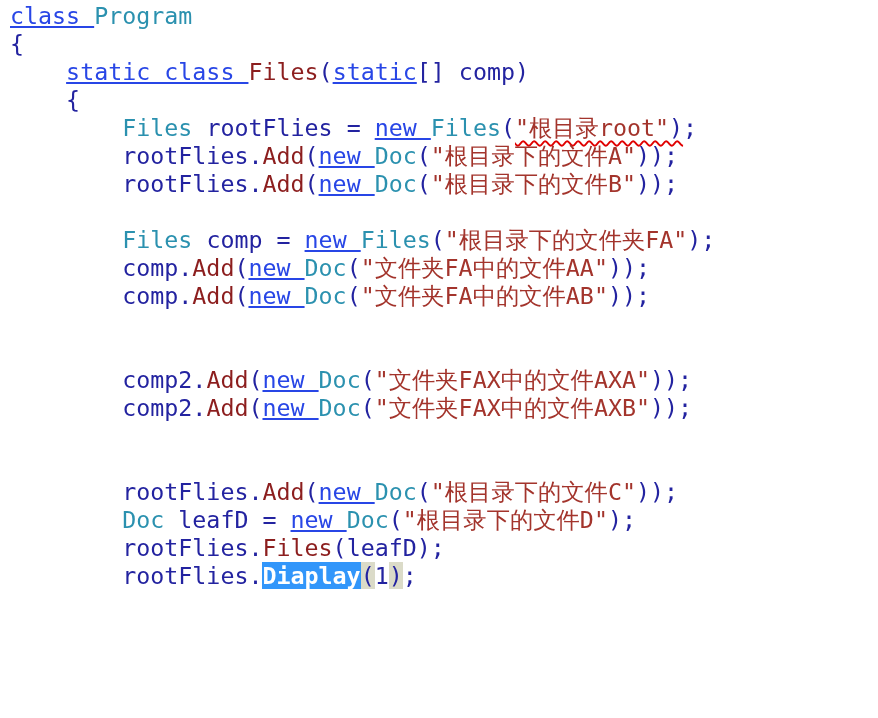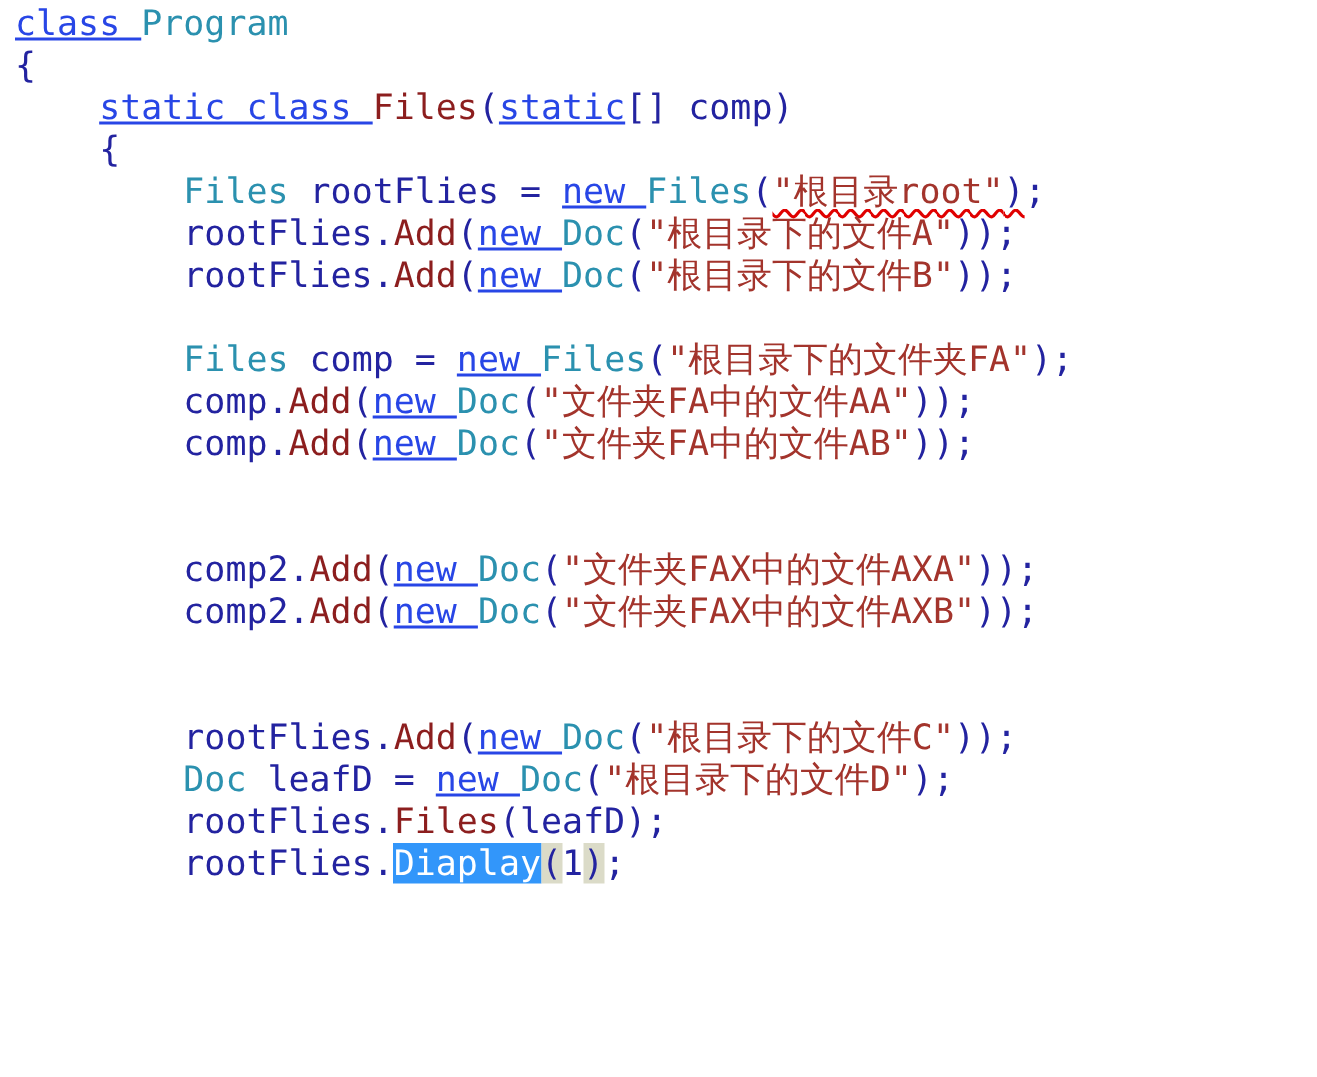--- a/index.html
+++ b/index.html
@@ -23,21 +23,21 @@
   .st{color:var(--st,#a3342c);}
   .id{color:var(--id,#2323a0);}
   .sq{
     text-decoration-line:underline;
     text-decoration-style:wavy;
     text-decoration-color:var(--sqc,#e00000);
     text-decoration-thickness:1.5px;
     text-underline-offset:4px;
     text-decoration-skip-ink:none;
   }
-  .sel{background:var(--selbg,#3296fa);color:#ffffff;}
+  .sel{background:var(--selbg,#3296fa);color:#ffffff;font-weight:bold;}
   .ph{background:var(--phbg,#dbdbc8);}
 </style>
 </head>
 <body>
 
 <div class="editor">
   <div id="code">
       <div class="line"><span class="tok kw">class </span><span class="tok ty">Program</span></div>
       <div class="line"><span class="tok id">{</span></div>
       <div class="line"><span class="tok id">    </span><span class="tok kw">static class </span><span class="tok me">Files</span><span class="tok id">(</span><span class="tok kw">static</span><span class="tok id">[] comp)</span></div>

